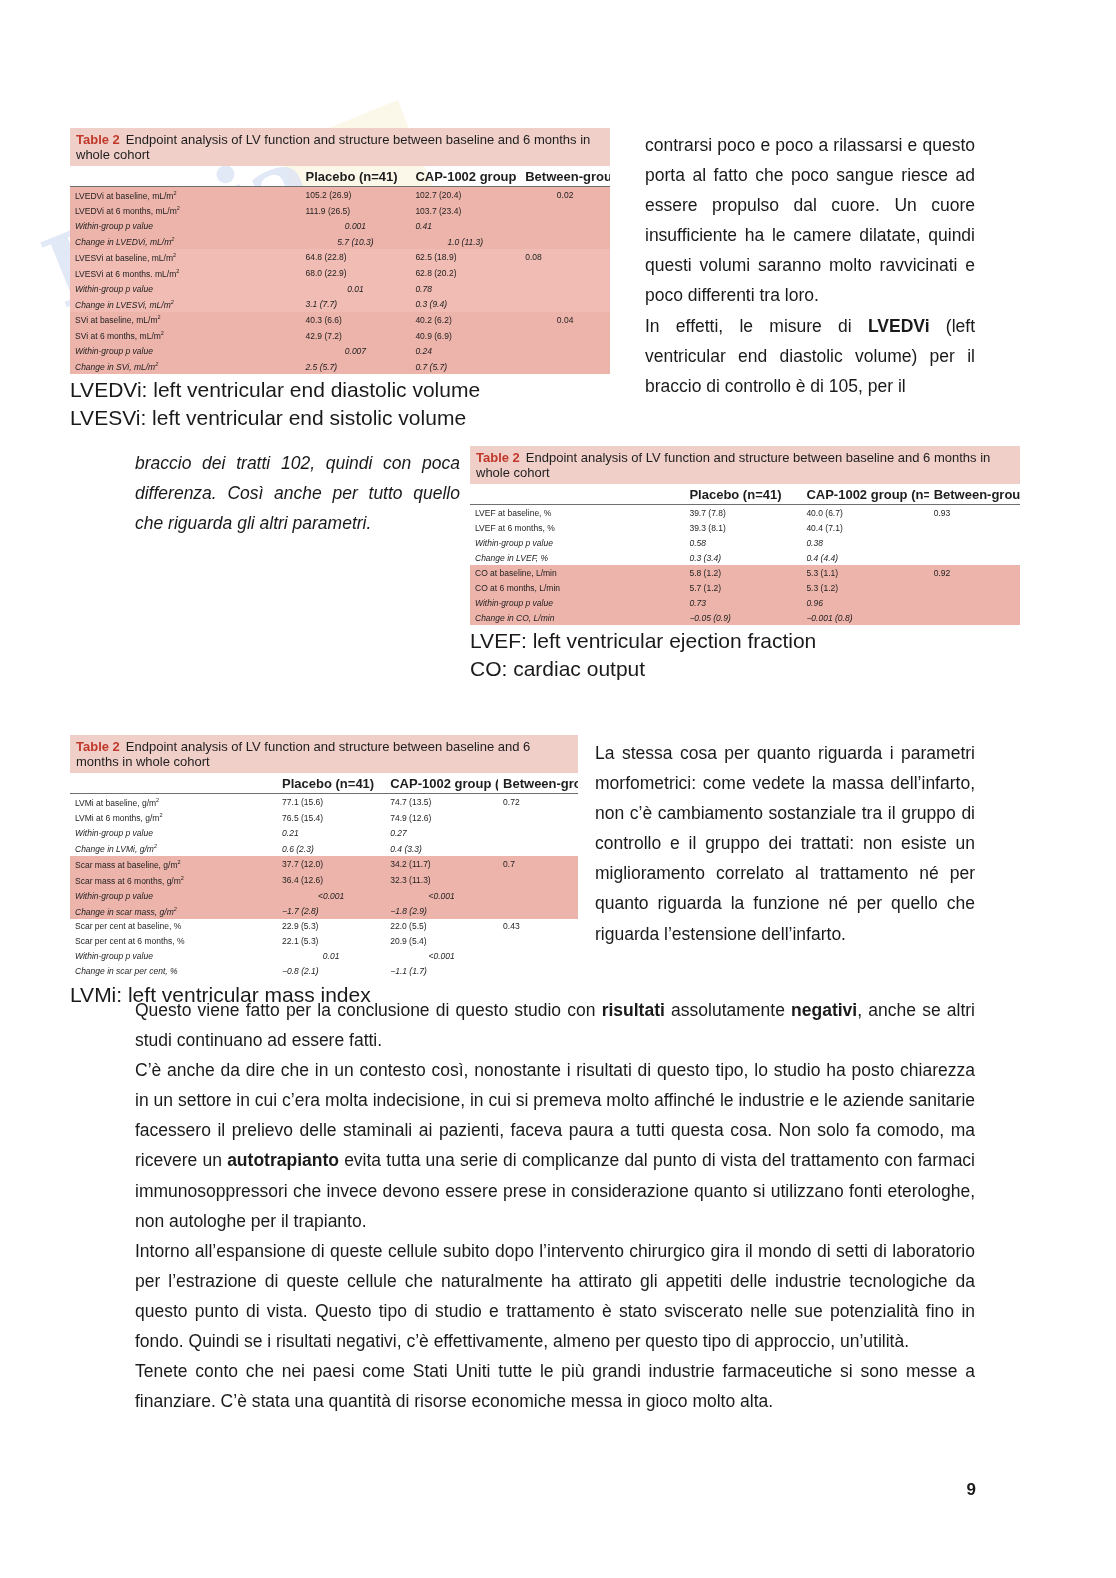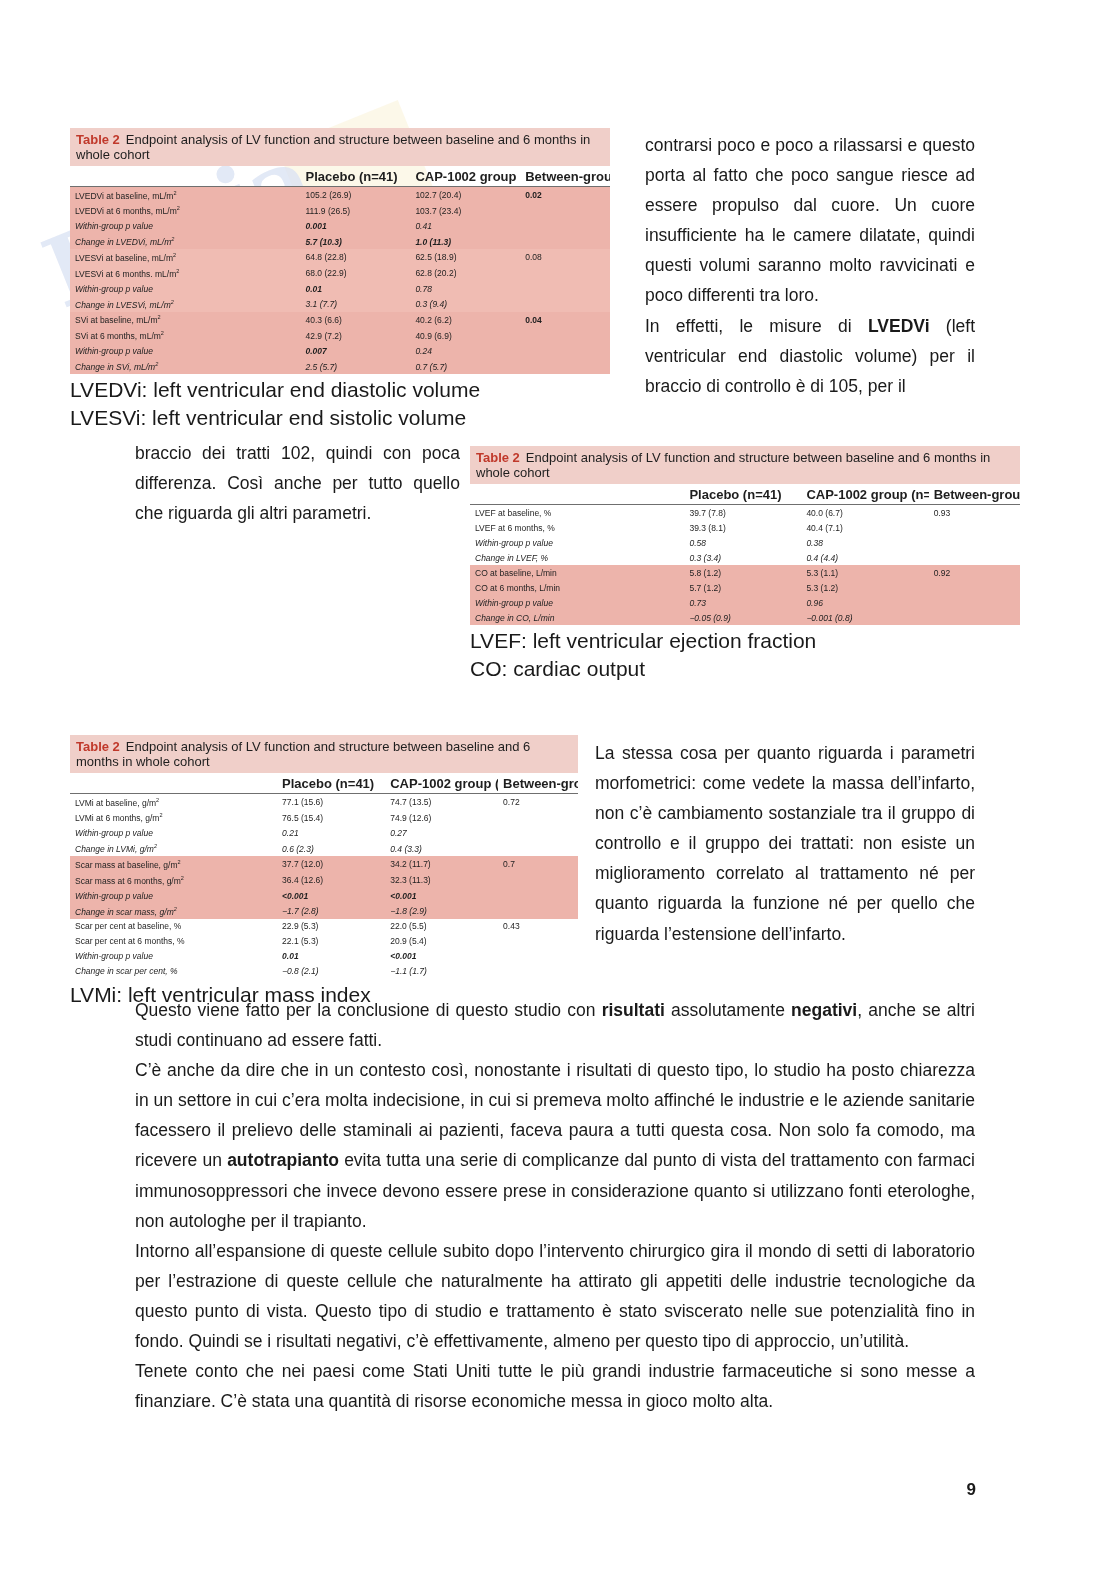--- a/index.html
+++ b/index.html
@@ -108,21 +108,21 @@
     overflow: hidden;
   }
   .tbl .hdr td {
     font-weight: bold;
     font-size: 13px;
     border-bottom: 1px solid #6f6f6f;
   }
   .tbl tr.hl td { background: #edb4ab; }
   .tbl tr.hl2 td { background: #f0bcb3; }
   .tbl td.ital { font-style: italic; }
-  .tbl td.bold { font-weight: bold; }
+  .tbl td.bold { font-weight: normal; text-align: center; }
   .cap {
     font-family: "Liberation Sans", sans-serif;
     font-size: 21px;
     color: #1a1a1a;
     margin-top: 4px;
     white-space: nowrap;
   }
 
   
   #fig1 { left: 70px; top: 128px; width: 540px; }
@@ -137,21 +137,21 @@
   #fig2 .tbl td:nth-child(3) { width: 23%; }
   #fig2 .tbl td:nth-child(4) { width: 16%; }
 
   #fig3 { left: 70px; top: 735px; width: 508px; }
   #fig3 .tbl td:nth-child(1) { width: 42%; }
   #fig3 .tbl td:nth-child(2) { width: 21%; }
   #fig3 .tbl td:nth-child(3) { width: 22%; }
   #fig3 .tbl td:nth-child(4) { width: 15%; }
 
   #t1 { left: 645px; top: 130px; width: 330px; }
-  #t2 { left: 135px; top: 438px; width: 325px; }
+  #t2 { left: 135px; top: 448px; width: 325px; font-style: italic; }
   #t3 { left: 595px; top: 738px; width: 380px; }
   #t4 { left: 135px; top: 995px; width: 840px; }
 
   .pagenum {
     position: absolute;
     right: 140px;
     bottom: 78px;
     font-size: 17px;
     font-weight: bold;
     color: #1a1a1a;

